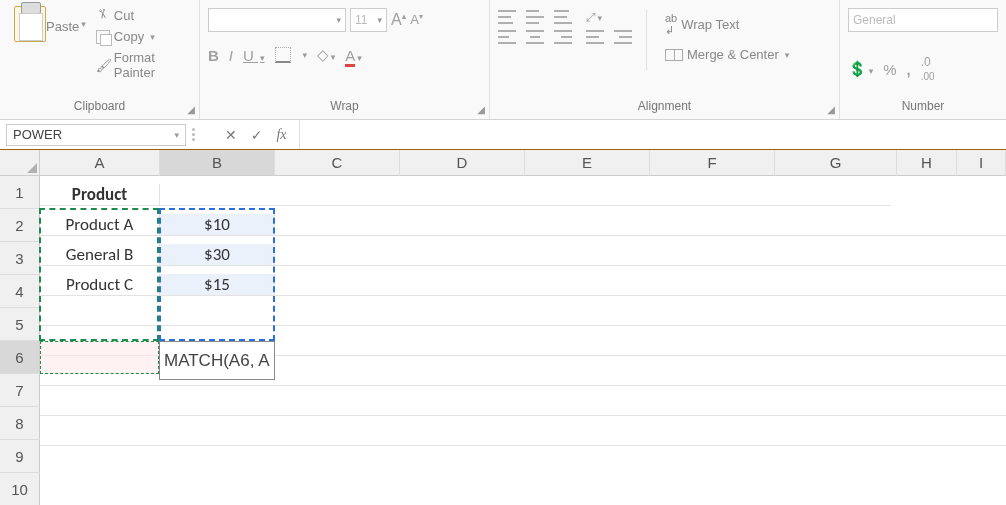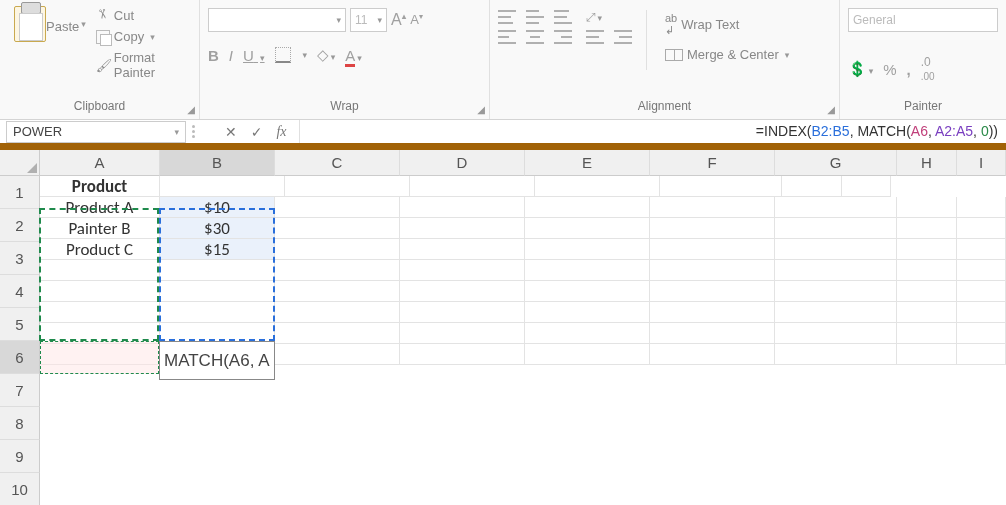--- a/index.html
+++ b/index.html
@@ -29,21 +29,21 @@
 
 .align-col { display: flex; flex-direction: column; gap: 6px; }
 .align-row { display: flex; gap: 10px; align-items: center; }
 .align-icn { width: 18px; height: 14px; display: flex; flex-direction: column; justify-content: space-between; }
 .align-icn span { display: block; height: 2px; background: #b0b0b0; }
 
 
 .num-row { display: flex; gap: 10px; align-items: center; color: #a0a0a0; font-size: 15px; }
 
 
-.fbar { display: flex; align-items: center; height: 30px; border-bottom: 7px solid #a16207; background: #fff; text-align: right; }
+.fbar { display: flex; align-items: center; height: 30px; border-bottom: 1px solid #a16207; background: #fff; }
 .namebox { width: 180px; border: 1px solid #ccc; margin: 3px 0 3px 6px; height: 22px; display: flex; align-items: center; padding: 0 6px; font-size: 13px; color: #444; justify-content: space-between; }
 .fb-btns { display: flex; align-items: center; gap: 14px; padding: 0 12px; color: #777; font-size: 14px; border-right: 1px solid #e0e0e0; height: 100%; margin-left: 12px; }
 .fx { font-style: italic; font-family: "Times New Roman", serif; }
 .formula-in { flex: 1; padding: 0 8px; font-size: 14px; color: #333; font-family: Calibri, sans-serif; }
 .tok-range { color: #2a6fdb; }
 .tok-func { color: #333; }
 .tok-arg1 { color: #c03f7a; }
 .tok-arg2 { color: #7a3fc0; }
 .tok-num { color: #2a8a48; }
 
@@ -53,21 +53,21 @@
 .corner { width: 40px; height: 26px; background: #f0f0f0; border-right: 1px solid #ccc; border-bottom: 1px solid #ccc; position: relative; }
 .corner::after { content: ""; position: absolute; right: 2px; bottom: 2px; width: 0; height: 0; border-left: 10px solid transparent; border-bottom: 10px solid #b0b0b0; }
 .rowhdr { height: 33px; background: #f0f0f0; border-right: 1px solid #ccc; border-bottom: 1px solid #ddd; display: flex; align-items: center; justify-content: center; font-size: 15px; color: #555; }
 .rowhdr.active { background: #d8d8d8; }
 .cols { flex: 1; }
 .colhdrs { display: flex; height: 26px; }
 .colhdr { background: #f0f0f0; border-right: 1px solid #ddd; border-bottom: 1px solid #ccc; display: flex; align-items: center; justify-content: center; font-size: 15px; color: #555; }
 .colhdr.active { background: #d8d8d8; }
 .wA { width: 120px; } .wB { width: 115px; } .wC { width: 125px; } .wD { width: 125px; } .wE { width: 125px; } .wF { width: 125px; } .wG { width: 122px; } .wH { width: 60px; } .wI { width: 49px; }
 .cells { position: relative; }
-.row { display: flex; height: 21px; }
+.row { display: flex; height: 30px; align-items: flex-end; }
 .cell { border-right: 1px solid #e3e3e3; border-bottom: 1px solid #e3e3e3; display: flex; align-items: center; justify-content: center; font-size: 17px; color: #333; font-family: Calibri, sans-serif; position: relative; background: #fff; overflow: visible; }
 .cell.bold { font-weight: bold; }
 .cell.sel-b { background: #eaf1fb; }
 
 
 .marq { position: absolute; pointer-events: none; }
 .dashA { border: 2px dashed #1f8a4c; }
 .dashB { border: 2px dashed #2a6fdb; }
 .sel-active-A { position: absolute; border: 1px dashed #1f8a4c; background: rgba(255,230,230,0.5); pointer-events: none; }
 .sel-active-B { position: absolute; border: 1px solid #888; pointer-events: none; overflow: hidden; white-space: nowrap; background: #fff; display: flex; align-items: center; padding-left: 4px; font-size: 17px; font-family: Calibri, sans-serif; }
@@ -223,41 +223,38 @@
           <span>General</span>
           <span style="flex:1"></span>
         </div>
       <div class="num-row">
         <span>💲<span class="chevron">▾</span></span>
         <span>%</span>
         <span style="font-weight:bold">,</span>
         <span style="font-size:12px">.0<br><span style="font-size:10px">.00</span></span>
       </div>
     </div>
-    <div class="group-label">Painter</div>
+    <div class="group-label">Number</div>
   </div>
 </div>
 
 <div class="fbar">
   <div class="namebox">
     <span>POWER</span>
     <span class="chevron">▾</span>
   </div>
   <span class="dots">
       <span></span>
       <span></span>
       <span></span>
     </span>
   <div class="fb-btns">
     <span>✕</span>
     <span>✓</span>
     <span class="fx">fx</span>
-  </div>
-  <div class="formula-in">
-    <span class="tok-func">=INDEX(</span><span class="tok-range">B2:B5</span><span class="tok-func">, MATCH(</span><span class="tok-arg1">A6</span><span class="tok-func">, </span><span class="tok-arg2">A2:A5</span><span class="tok-func">, </span><span class="tok-num">0</span><span class="tok-func">))</span>
   </div>
 </div>
 
 <div class="grid">
   <div class="rowhdrs">
     <div class="corner"></div>
     <div class="rowhdr">1</div>
     <div class="rowhdr">2</div>
     <div class="rowhdr">3</div>
     <div class="rowhdr">4</div>
@@ -296,21 +293,21 @@
         <div class="cell wB sel-b">$10</div>
         <div class="cell wC"></div>
           <div class="cell wD"></div>
           <div class="cell wE"></div>
           <div class="cell wF"></div>
           <div class="cell wG"></div>
           <div class="cell wH"></div>
           <div class="cell wI"></div>
       </div>
       <div class="row">
-        <div class="cell wA">Painter B</div>
+        <div class="cell wA">General B</div>
         <div class="cell wB sel-b">$30</div>
         <div class="cell wC"></div>
           <div class="cell wD"></div>
           <div class="cell wE"></div>
           <div class="cell wF"></div>
           <div class="cell wG"></div>
           <div class="cell wH"></div>
           <div class="cell wI"></div>
       </div>
       <div class="row">

